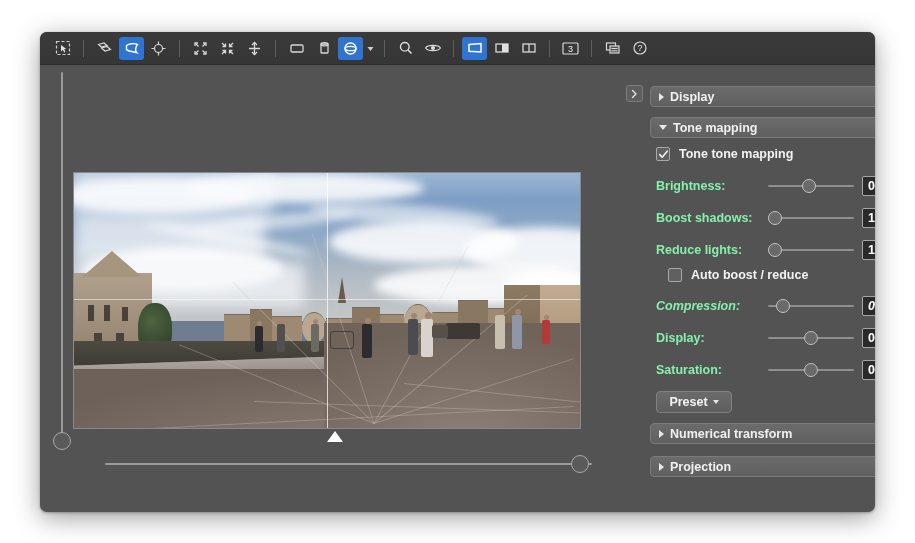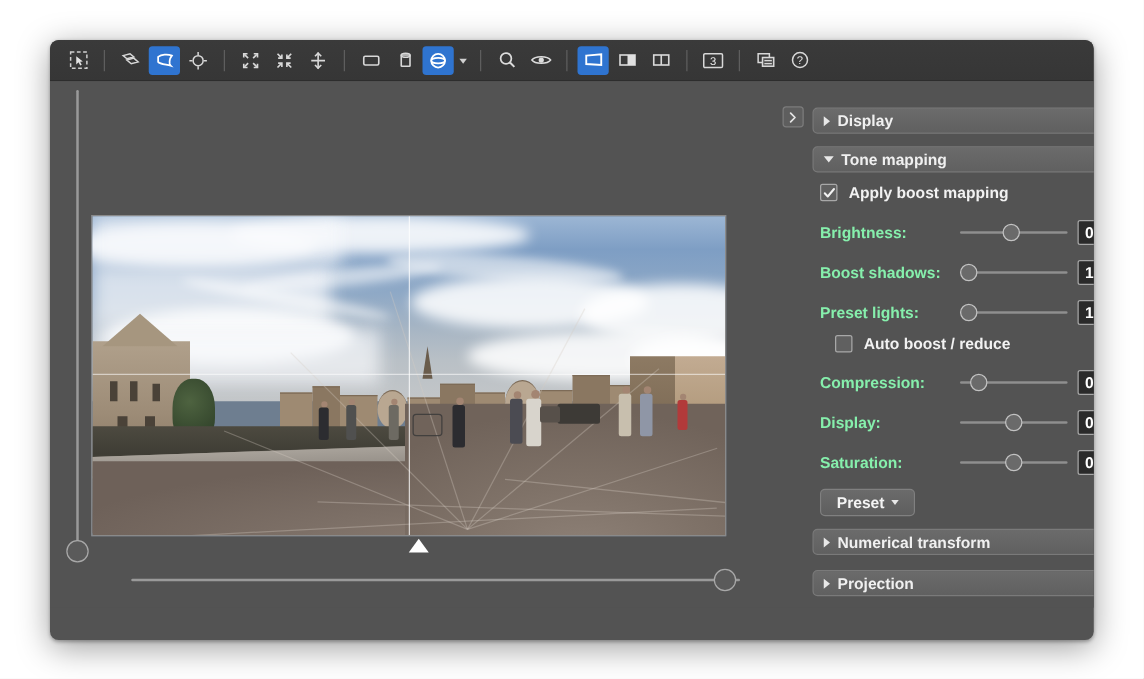--- a/index.html
+++ b/index.html
@@ -838,21 +838,21 @@
           <span class="tri"></span>
           <span>Display</span>
         </div>
 
         <div class="checkrow" style="top:82px;">
           <span class="cbox">
             <svg width="11" height="11" viewBox="0 0 11 11">
                 <path d="M1.8 5.6 L4.2 8.2 L9.2 2.2" fill="none" stroke="#f2f2f2" stroke-width="1.6" stroke-linecap="round" stroke-linejoin="round"></path>
               </svg>
           </span>
-          <span>Apply boost mapping</span>
+          <span>Tone tone mapping</span>
         </div>
 
         <div class="row" style="top:110px;">
           <span class="lbl">Brightness:</span>
           <span class="srow-slider">
             <span class="strack"></span>
             <span class="sknob" style="left:34px;"></span>
           </span>
           <span class="field">0,47</span>
         </div>
@@ -860,34 +860,34 @@
         <div class="row" style="top:142px;">
           <span class="lbl">Boost shadows:</span>
           <span class="srow-slider">
             <span class="strack"></span>
             <span class="sknob" style="left:0px;"></span>
           </span>
           <span class="field">1,2 EV</span>
         </div>
 
         <div class="row" style="top:174px;">
-          <span class="lbl">Preset lights:</span>
+          <span class="lbl">Reduce lights:</span>
           <span class="srow-slider">
             <span class="strack"></span>
             <span class="sknob" style="left:0px;"></span>
           </span>
           <span class="field">1 EV</span>
         </div>
 
         <div class="checkrow" style="top:203px;margin-left:12px;">
           <span class="cbox"></span>
           <span>Auto boost / reduce</span>
         </div>
 
-        <div class="row" style="top:230px;">
+        <div class="row" style="top:230px;font-style:italic;">
           <span class="lbl">Compression:</span>
           <span class="srow-slider">
             <span class="strack"></span>
             <span class="sknob" style="left:8px;"></span>
           </span>
           <span class="field">0,15</span>
         </div>
 
         <div class="row" style="top:262px;">
           <span class="lbl">Display:</span>

